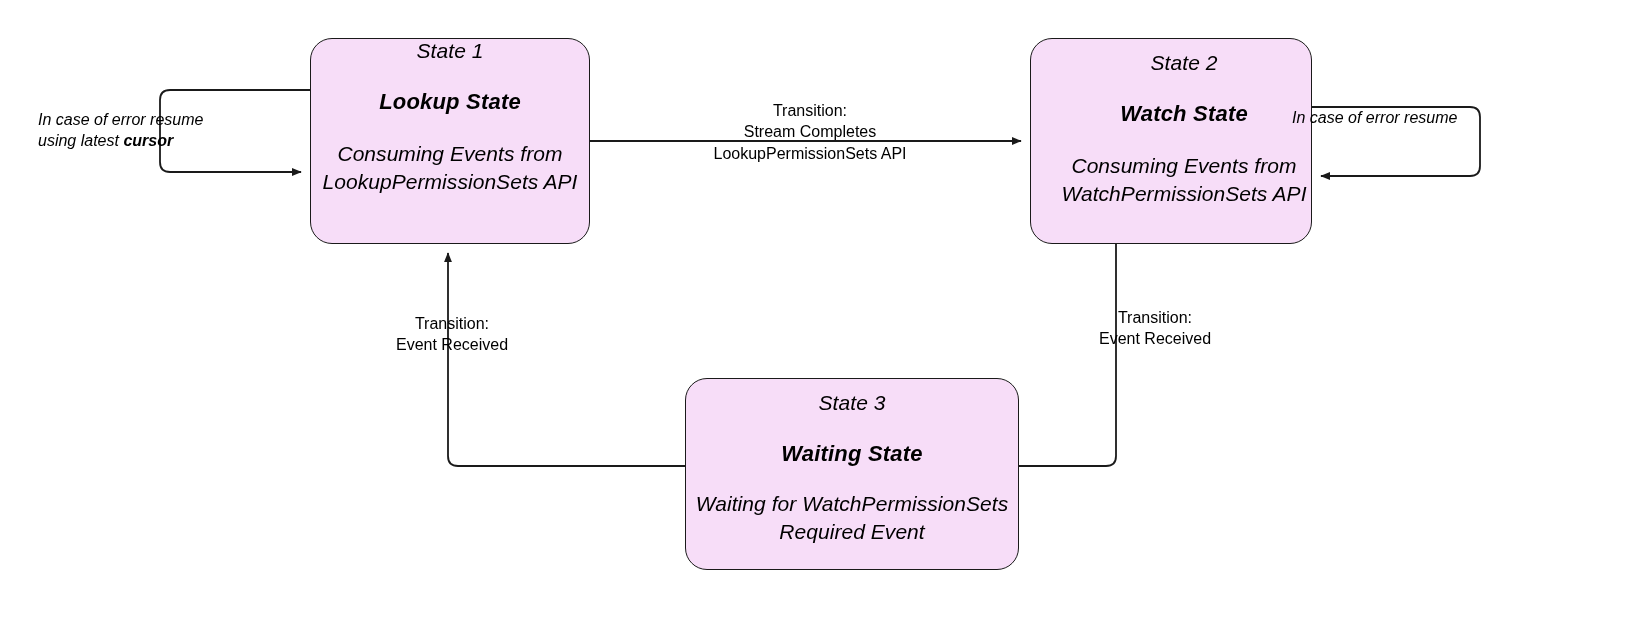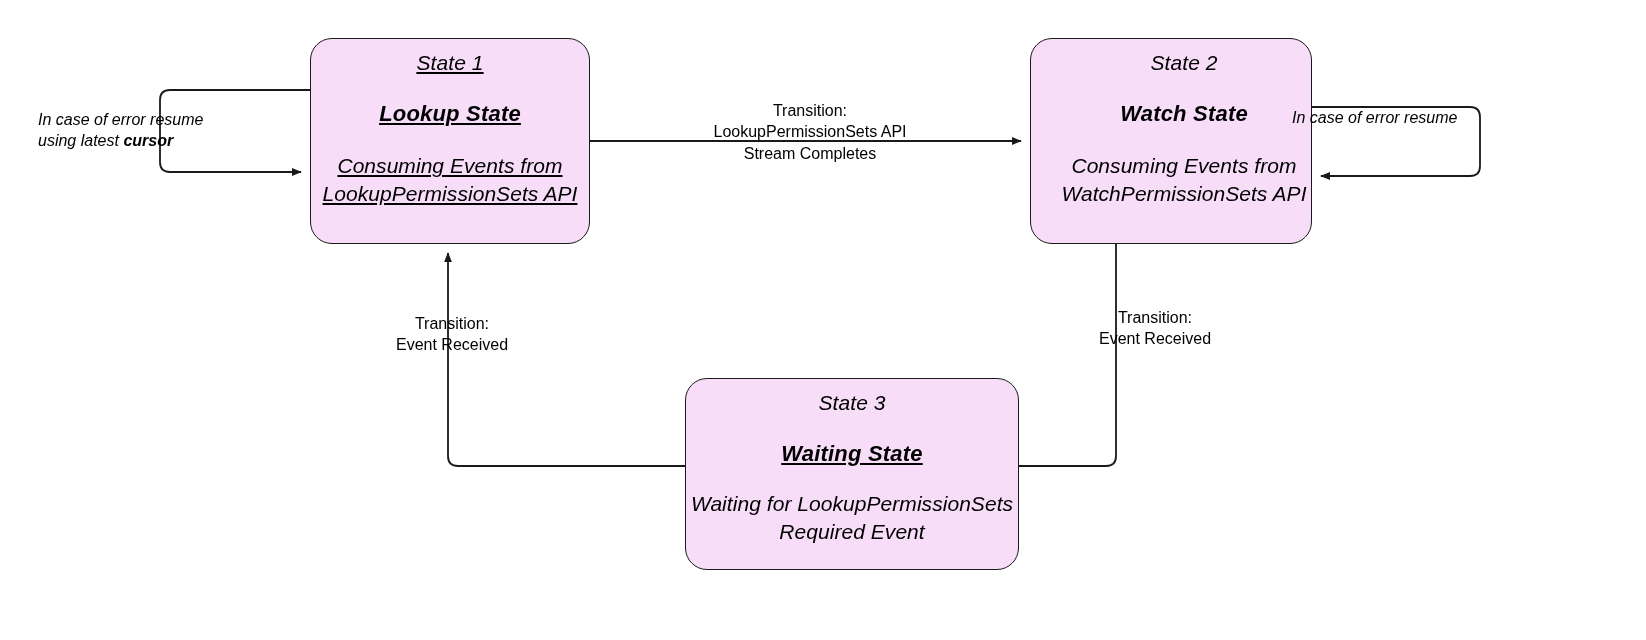--- a/index.html
+++ b/index.html
@@ -49,30 +49,30 @@
     line-height: 1.15;
     letter-spacing: 0.2px;
   }
   .state-desc {
     font-style: italic;
     font-size: 21px;
     line-height: 1.33;
     letter-spacing: 0.05px;
   }
 
-  #state-1 { left: 310px; top: 38px; width: 280px; height: 206px; padding-top: 12px; text-decoration: underline; }
+  #state-1 { left: 310px; top: 38px; width: 280px; height: 206px; padding-top: 0; }
   #state-1 .state-title { margin-top: 26px; }
   #state-1 .state-desc  { margin-top: 26px; }
 
   #state-2 { left: 1030px; top: 38px; width: 282px; height: 206px; padding-top: 12px; padding-left: 26px; }
   #state-2 .state-title { margin-top: 26px; }
   #state-2 .state-desc  { margin-top: 26px; }
 
   #state-3 { left: 685px; top: 378px; width: 334px; height: 192px; padding-top: 12px; }
-  #state-3 .state-title { margin-top: 26px; text-decoration: underline; }
+  #state-3 .state-title { margin-top: 26px; }
   #state-3 .state-desc  { margin-top: 24px; }
 
   .edge-label {
     position: absolute;
     text-align: center;
     color: #000000;
     font-size: 16px;
     line-height: 1.33;
     white-space: nowrap;
   }
@@ -128,27 +128,27 @@
 
   <div class="state-box" id="state-2">
     <div class="state-id">State 2</div>
     <div class="state-title">Watch State</div>
     <div class="state-desc">Consuming Events from WatchPermissionSets API</div>
   </div>
 
   <div class="state-box" id="state-3">
     <div class="state-id">State 3</div>
     <div class="state-title">Waiting State</div>
-    <div class="state-desc">Waiting for LookupPermissionSets Required Event</div>
+    <div class="state-desc">Waiting for WatchPermissionSets Required Event</div>
   </div>
 
   <div class="edge-label plain" id="label-1to2">
     <div>Transition:</div>
+    <div>Stream Completes</div>
     <div>LookupPermissionSets API</div>
-    <div>Stream Completes</div>
   </div>
 
   <div class="edge-label plain" id="label-3to1">
     <div>Transition:</div>
     <div>Event Received</div>
   </div>
 
   <div class="edge-label plain" id="label-2to3">
     <div>Transition:</div>
     <div>Event Received</div>

